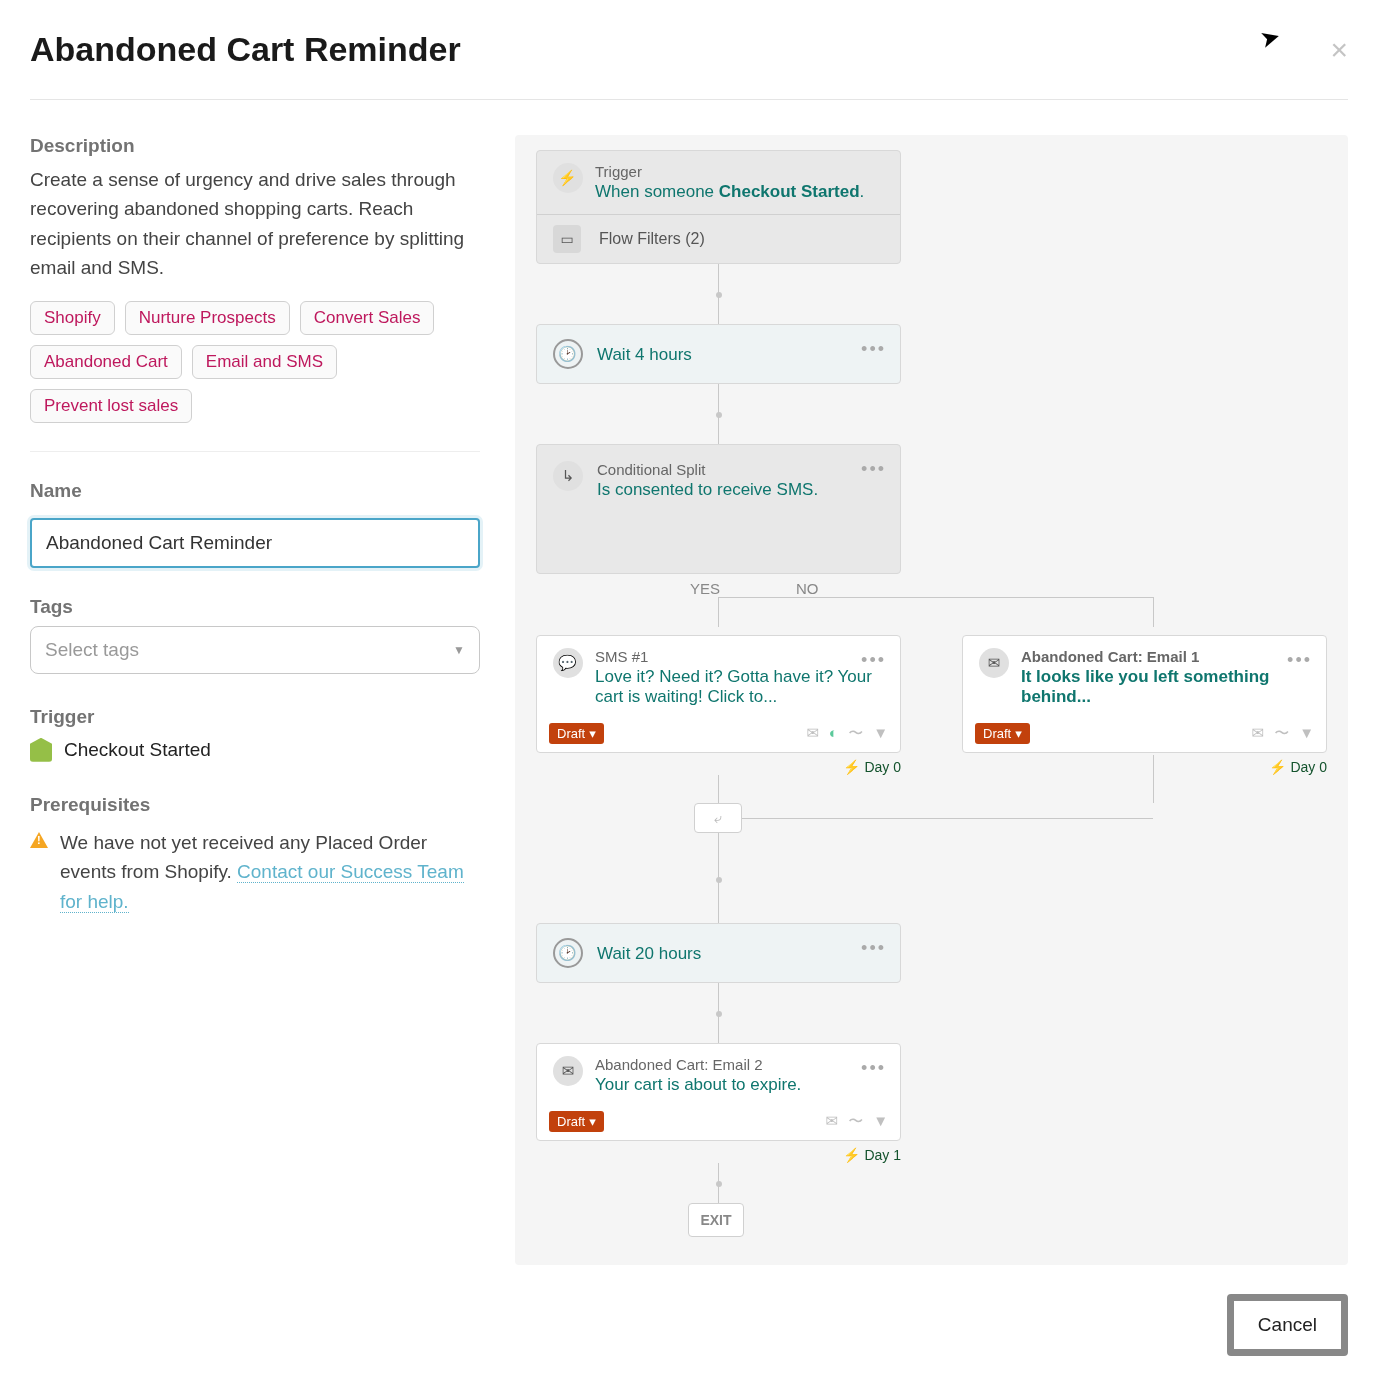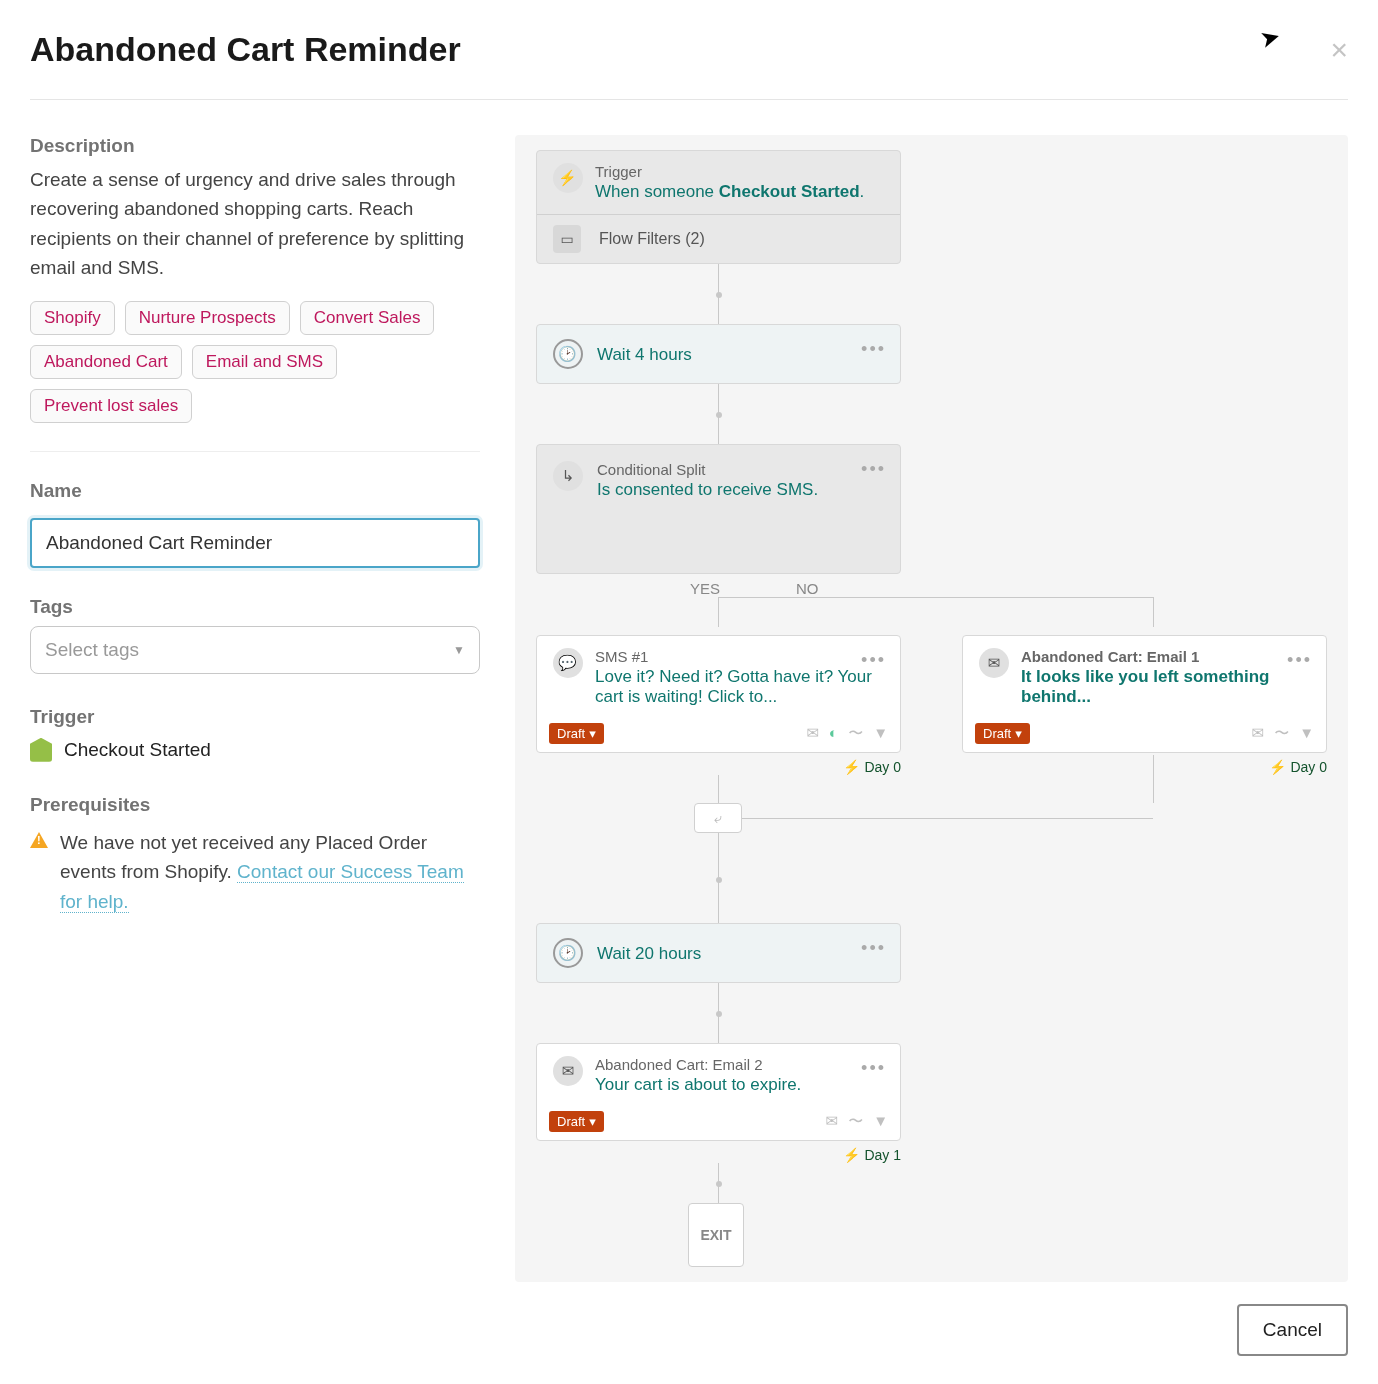--- a/index.html
+++ b/index.html
@@ -242,40 +242,40 @@
 }
 .split-row { display:flex; justify-content: space-between; margin-top: 8px;}
 .yes-no { display:flex; gap:76px; margin-left: 160px; font-size:15px; color:#888; margin-top:6px;}
 .day-label { text-align:right; font-size:14px; color:#14532d; margin-top:6px;}
 .merge-box {
   width: 48px; height:30px; background:#fff; border:1px solid #d0d0d0;
   border-radius:4px; margin-left: 164px; display:flex; align-items:center; justify-content:center;
   color:#bbb; font-size:14px;
 }
 .exit-box {
-  width: 56px; padding:23px 0; text-align:center;
+  width: 56px; padding:8px 0; text-align:center;
   background:#fff; border:1px solid #d0d0d0; border-radius:4px;
   margin-left: 158px; font-size:14px; color:#888; font-weight:600;
 }
 .hline { height:1px; background:#c8c8c8; position:absolute; }
 .vline { width:1px; background:#c8c8c8; position:absolute; }
 
 .footer {
   position: absolute;
   right: 30px;
   bottom: 28px;
   display: flex;
   gap: 16px;
 }
 .btn {
   padding: 13px 24px;
   font-size: 19px;
   border-radius: 4px;
   cursor: pointer;
-  border: 2px solid #a16207;
+  border: 7px solid #a16207;
 }
 .btn-secondary { background:#fff; color:#222; border-color:#888;}
 .btn-primary { background:#1a1a1a; color:#fff; }
 .cursor {
   position: absolute;
   top: 24px;
   right: 98px;
   font-size: 24px;
   color: #000;
   transform: rotate(-15deg);

